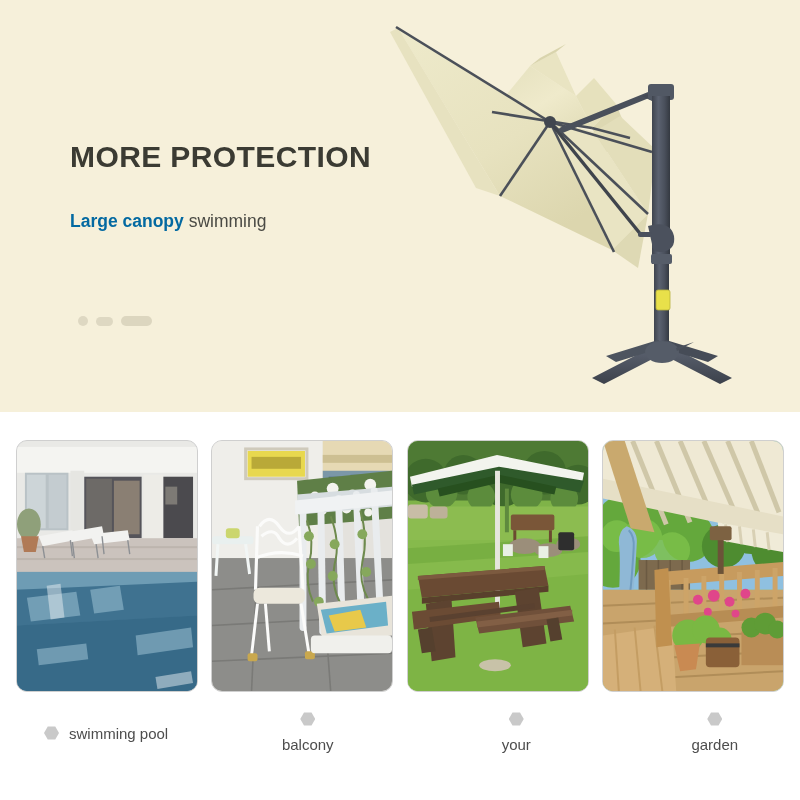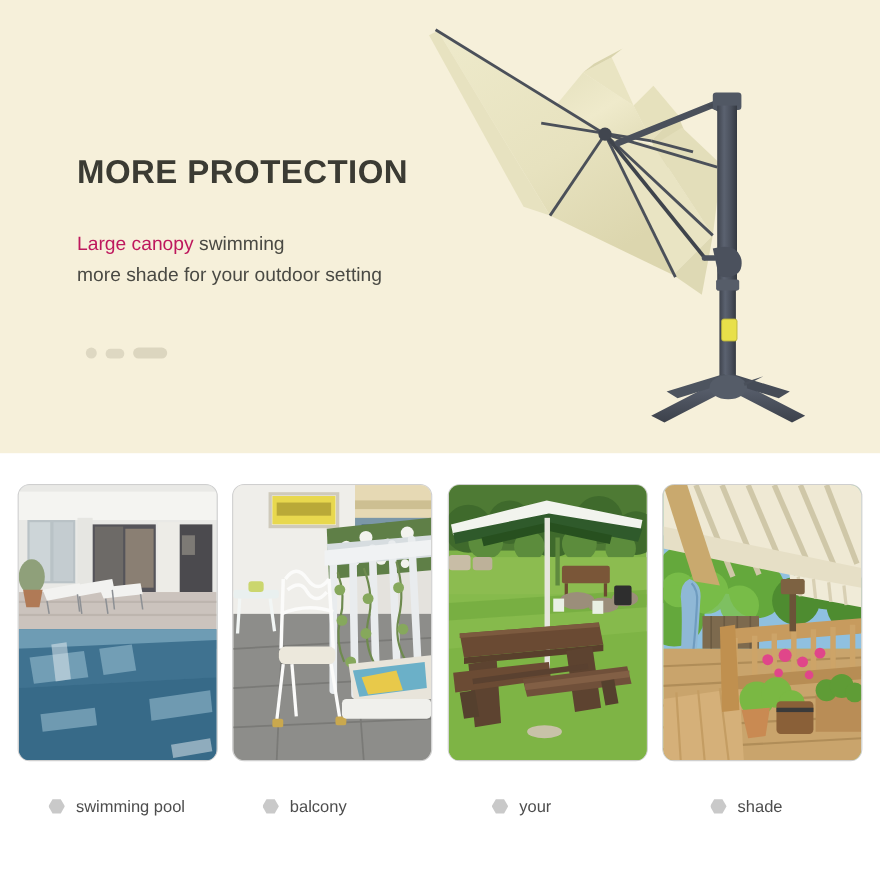--- a/index.html
+++ b/index.html
@@ -44,22 +44,22 @@
     margin: 0 0 34px 0;
     line-height: 1.1;
   }
   .hero-sub-line {
     font-size: 17.5px;
     color: #4a4a44;
     line-height: 1.62;
     white-space: nowrap;
   }
   .hero-sub-strong {
-    font-weight: normal;
-    color: #be185d;
+    font-weight: bold;
+    color: #0369a1;
   }
 
   
   .pager {
     position: absolute;
     left: 78px;
     top: 316px;
     display: flex;
     align-items: center;
     gap: 8px;
@@ -137,20 +137,21 @@
     box-sizing: border-box;
   }
   .caption-cell {
     width: 182px;
     display: flex;
     align-items: center;
     gap: 10px;
   }
   .caption-cell + .caption-cell {
     margin-left: 10px;
+    flex-direction: column;
   }
   .cap-0 { padding-left: 28px; }
   .cap-1 { padding-left: 46px; }
   .cap-2 { padding-left: 60px; }
   .cap-3 { padding-left: 50px; }
 
   .hex {
     width: 15px;
     height: 14px;
     background: #c9c9c9;
@@ -246,21 +247,20 @@
         <path d="M226,356 L278,340 L288,346 L236,362 Z" fill="#4d545f"></path>
         <path d="M338,356 L286,340 L276,346 L328,362 Z" fill="#464c57"></path>
         <ellipse cx="282" cy="352" rx="17" ry="11" fill="#555c68"></ellipse>
         <path d="M296,348 l18,-6 l-17,9 z" fill="#4a505b"></path>
       </g>
     </svg>
 
     <div class="hero-copy">
       <h1 class="hero-title">MORE PROTECTION</h1>
       <div class="hero-sub-line"><span class="hero-sub-strong">Large canopy</span><span> swimming</span></div>
-      <div class="hero-sub-line">more shade for your outdoor setting</div>
     </div>
 
     <div class="pager">
       <span class="pager-dot"></span>
       <span class="pager-pill"></span>
       <span class="pager-pill-active"></span>
     </div>
   </div>
 
   <div class="thumbs">
@@ -593,17 +593,17 @@
     <div class="caption-cell cap-1">
       <span class="hex"></span>
       <span class="caption-text">balcony</span>
     </div>
     <div class="caption-cell cap-2">
       <span class="hex"></span>
       <span class="caption-text">your</span>
     </div>
     <div class="caption-cell cap-3">
       <span class="hex"></span>
-      <span class="caption-text">shade</span>
+      <span class="caption-text">garden</span>
     </div>
   </div>
 
 </div>
 
 </body></html>

